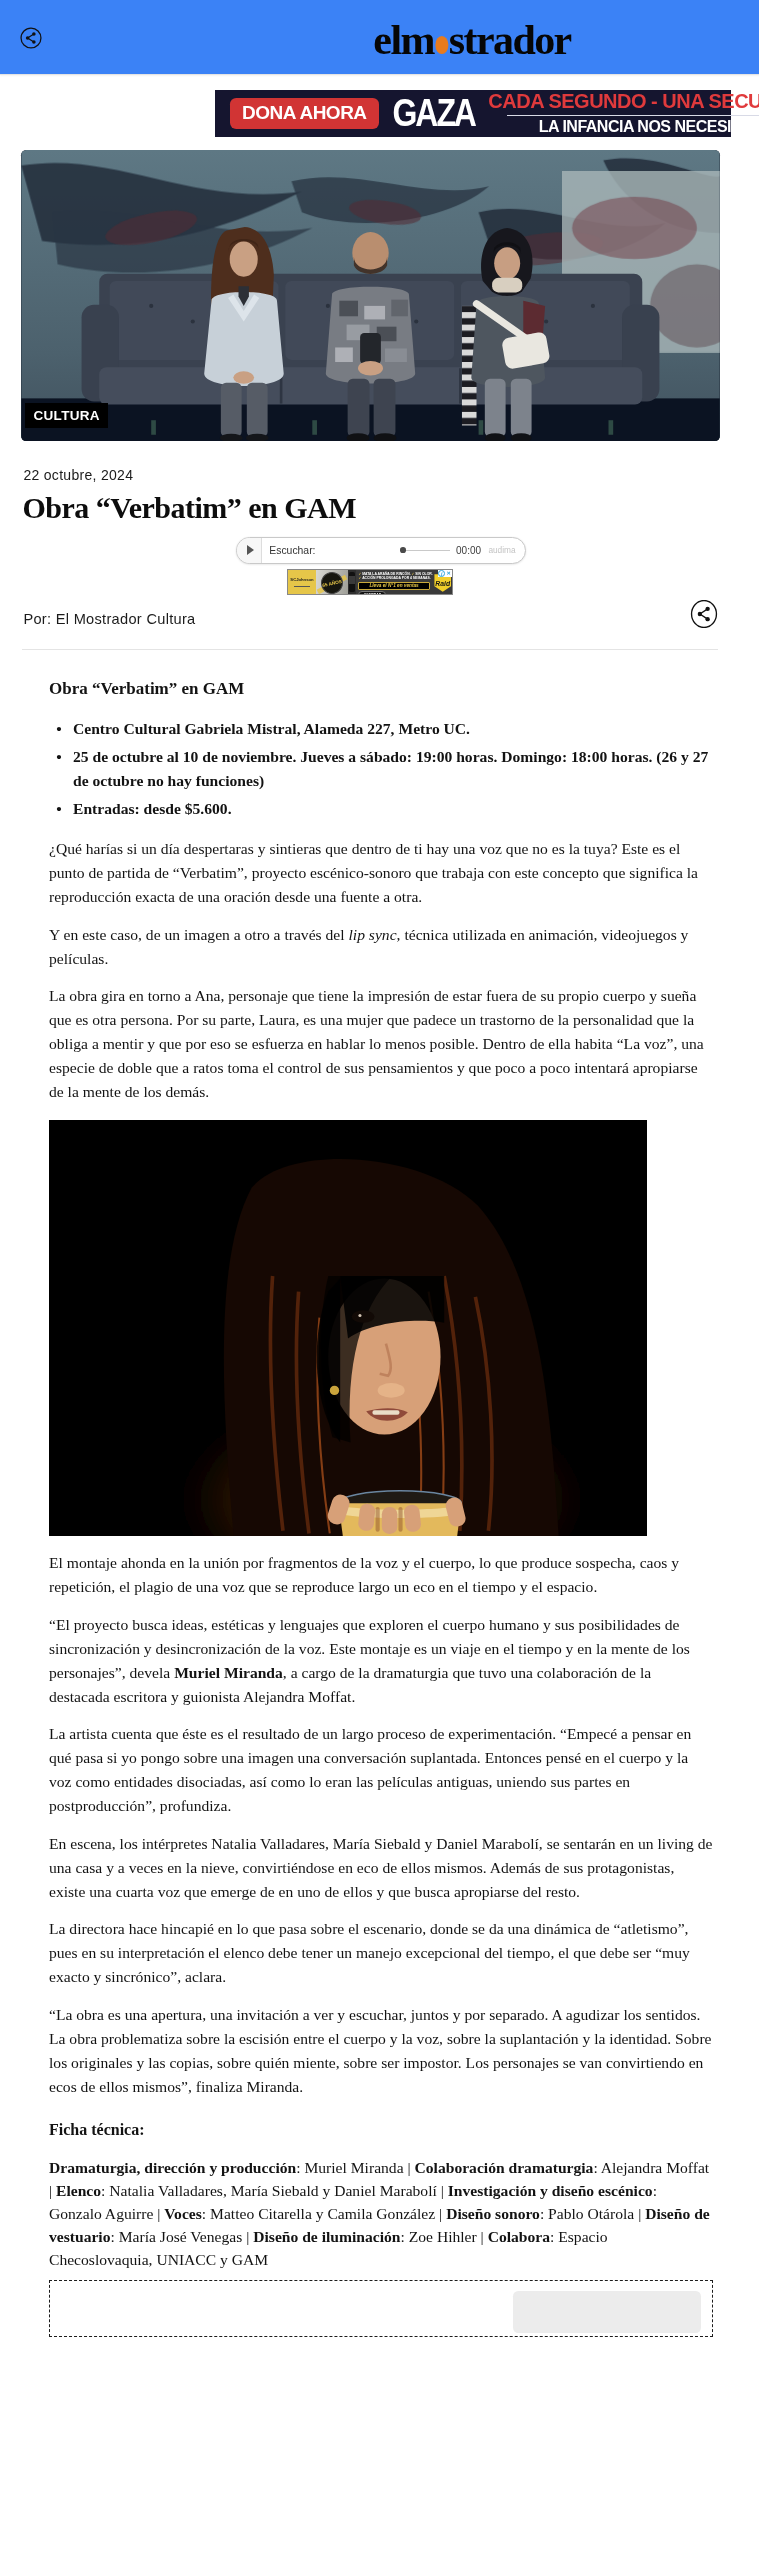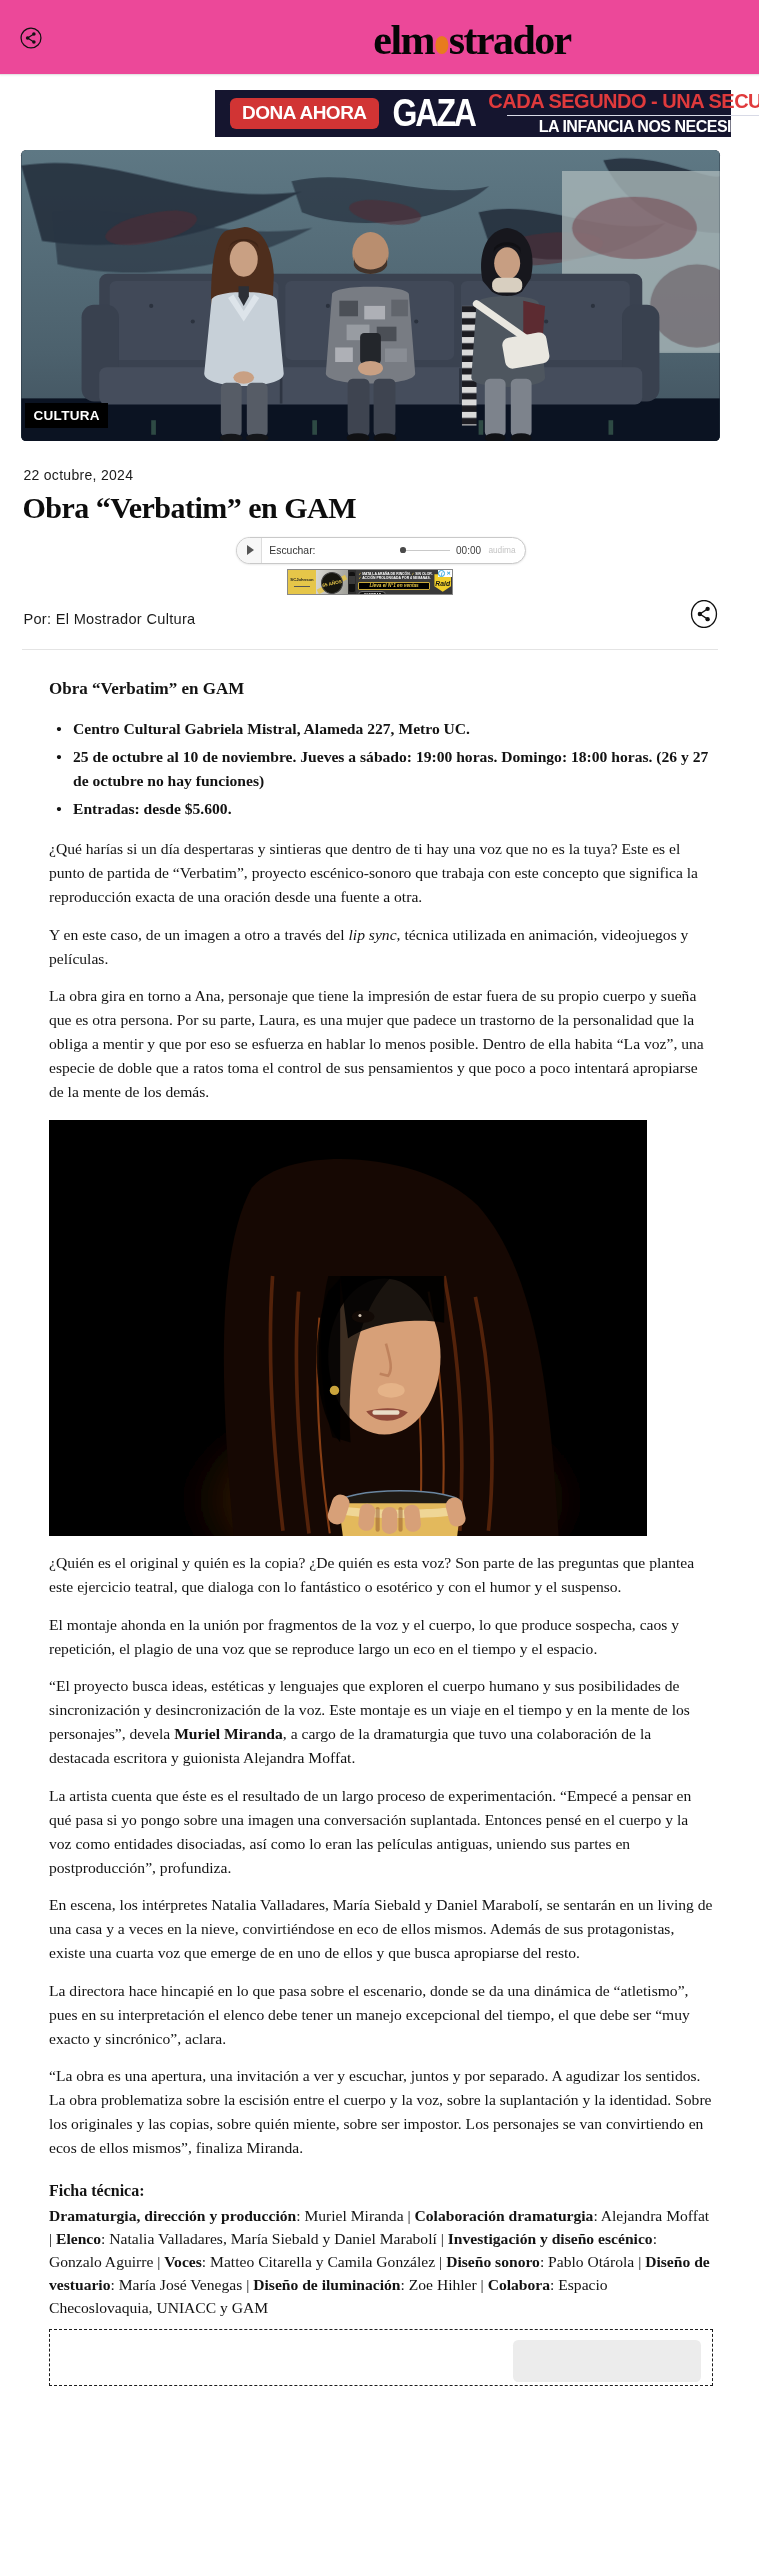--- a/index.html
+++ b/index.html
@@ -2,21 +2,21 @@
 <html lang="es" style="font-size:8.3px"><head>
 <meta charset="utf-8">
 <style>
   * { box-sizing: border-box; margin: 0; padding: 0; }
   html,body { background:#fff; }
   body {
     width:760px; height:2576px; overflow:hidden; position:relative;
     font-family:"Liberation Serif", serif; color:#121212;
   }
   
-  .site-header { position:relative; height:75px; background:#ec4899;
+  .site-header { position:relative; height:75px; background:#3b82f6;
     border-bottom:0.5px solid #e4e4e4; box-shadow:0 1px 1.6px rgba(0,0,0,.05); }
   .hdr-share { position:absolute; left:20px; top:27px; width:22px; height:22px;
     border:none; background:transparent; cursor:pointer; }
   .logo { position:absolute; left:472px; top:19px; transform:translateX(-50%);
     font-family:"Liberation Serif", serif; font-weight:bold; font-size:42px;
     letter-spacing:-1.6px; color:#060606; white-space:nowrap; line-height:1; }
   .logo-dot { display:inline-block; width:13px; height:17.7px; border-radius:50%;
     background:#e87b1e; margin:0 1px; }
   
   .banner { margin:14.6px 0 0 215px; width:516px; height:47px; background:#15152f;
@@ -128,21 +128,21 @@
   
   .article-body { flex:1; margin-left:27px; font-size:15.6px; line-height:24px; color:#131313; }
   .article-body h2 { font-size:17px; font-weight:bold; margin:14.6px 0 0; }
   .bullets { list-style:none; margin:15.6px 0 0; }
   .bullets li { position:relative; padding-left:24px; font-weight:bold; margin-bottom:4.2px; }
   .bullets li::before { content:"\2022"; position:absolute; left:7.3px; top:0; }
   .paras { margin-top:15.6px; }
   .paras p { margin-bottom:13.5px; }
   .candle-fig { margin:15.6px 0; width:598px; height:416px; background:#000; overflow:hidden; }
   .ficha { font-size:16px; font-weight:bold; margin-top:19px; }
-  .credits { margin-top:1px; line-height:23px; }
+  .credits { margin-top:14px; line-height:23px; }
   .promo-box { margin-top:9.4px; border:1.6px dashed #1c1c1c; height:57px; position:relative; }
   .promo-input { position:absolute; right:11.4px; top:10.4px; width:188px; height:42px;
     background:#ececec; border-radius:5.2px; border:none; }
 </style>
 </head>
 <body>
 
 <header class="site-header">
   <button class="hdr-share" aria-label="share">
     <svg width="22" height="22" viewBox="0 0 42 42">
@@ -415,21 +415,20 @@
           <rect x="766" y="726" width="32" height="56" rx="15" transform="rotate(-14 782 754)"></rect>
         </g>
         <g fill="#8a4a28" opacity="0.45">
           <rect x="628" y="744" width="8" height="48" rx="4"></rect>
           <rect x="672" y="744" width="8" height="48" rx="4"></rect>
         </g>
       </svg>
     </figure>
 
     <div class="paras">
-        <p><span>¿Quién es el original y quién es la copia? ¿De quién es esta voz? Son parte de las preguntas que plantea este ejercicio teatral, que dialoga con lo fantástico o esotérico y con el humor y el suspenso.</span></p>
         <p><span>El montaje ahonda en la unión por fragmentos de la voz y el cuerpo, lo que produce sospecha, caos y repetición, el plagio de una voz que se reproduce largo un eco en el tiempo y el espacio.</span></p>
         <p><span>“El proyecto busca ideas, estéticas y lenguajes que exploren el cuerpo humano y sus posibilidades de sincronización y desincronización de la voz. Este montaje es un viaje en el tiempo y en la mente de los personajes”, devela </span><strong>Muriel Miranda</strong><span>, a cargo de la dramaturgia que tuvo una colaboración de la destacada escritora y guionista Alejandra Moffat.</span></p>
         <p><span>La artista cuenta que éste es el resultado de un largo proceso de experimentación. “Empecé a pensar en qué pasa si yo pongo sobre una imagen una conversación suplantada. Entonces pensé en el cuerpo y la voz como entidades disociadas, así como lo eran las películas antiguas, uniendo sus partes en postproducción”, profundiza.</span></p>
         <p><span>En escena, los intérpretes Natalia Valladares, María Siebald y Daniel Marabolí, se sentarán en un living de una casa y a veces en la nieve, convirtiéndose en eco de ellos mismos.  Además de sus protagonistas, existe una cuarta voz que emerge de en uno de ellos y que busca apropiarse del resto.</span></p>
         <p><span>La directora hace hincapié en lo que pasa sobre el escenario, donde se da una dinámica de “atletismo”, pues en su interpretación el elenco debe tener un manejo excepcional del tiempo, el que debe ser “muy exacto y sincrónico”, aclara.</span></p>
         <p><span>“La obra es una apertura, una invitación a ver y escuchar, juntos y por separado. A agudizar los sentidos. La obra problematiza sobre la escisión entre el cuerpo y la voz, sobre la suplantación y la identidad. Sobre los originales y las copias, sobre quién miente, sobre ser impostor. Los personajes se van convirtiendo en ecos de ellos mismos”, finaliza Miranda.</span></p>
       </div>
 
     <h3 class="ficha">Ficha técnica:</h3>
     <p class="credits"><strong>Dramaturgia, dirección y producción</strong>: Muriel Miranda | <strong>Colaboración dramaturgia</strong>: Alejandra Moffat | <strong>Elenco</strong>: Natalia Valladares, María Siebald y Daniel Marabolí | <strong>Investigación y diseño escénico</strong>: Gonzalo Aguirre | <strong>Voces</strong>: Matteo Citarella y Camila González | <strong>Diseño sonoro</strong>: Pablo Otárola | <strong>Diseño de vestuario</strong>: María José Venegas | <strong>Diseño de iluminación</strong>: Zoe Hihler | <strong>Colabora</strong>: Espacio Checoslovaquia, UNIACC y GAM</p>

